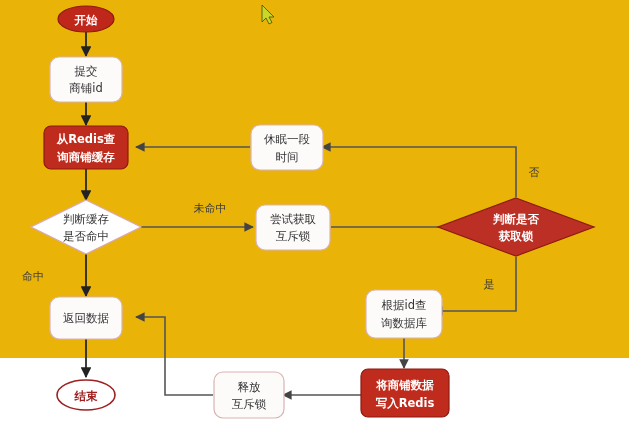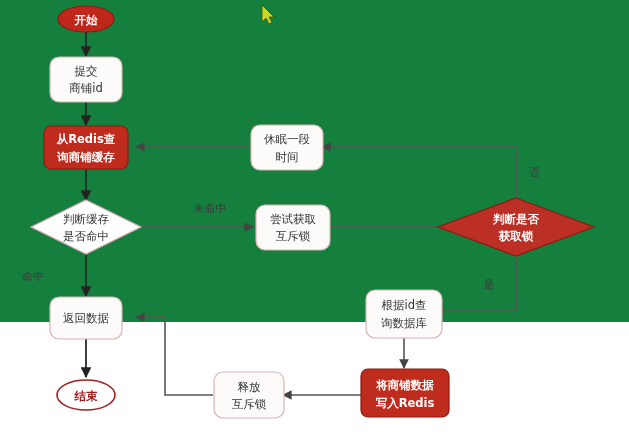--- a/index.html
+++ b/index.html
@@ -12,22 +12,22 @@
     height: 438px;
     font-family: "DejaVu Sans", "Liberation Sans", sans-serif;
     overflow: hidden;
     position: relative;
   }
   #canvas {
     position: absolute;
     top: 0;
     left: 0;
     width: 629px;
-    height: 322px;
-    background: #15803d;
+    height: 358px;
+    background: #eab308;
   }
   .node-label {
     font-family: "DejaVu Sans", "Liberation Sans", sans-serif;
     font-size: 11.5px;
     text-anchor: middle;
     dominant-baseline: middle;
   }
   .label-dark { fill: #333333; }
   .label-white { fill: #ffffff; font-weight: bold; }
   .label-red { fill: #a02020; font-weight: bold; }

